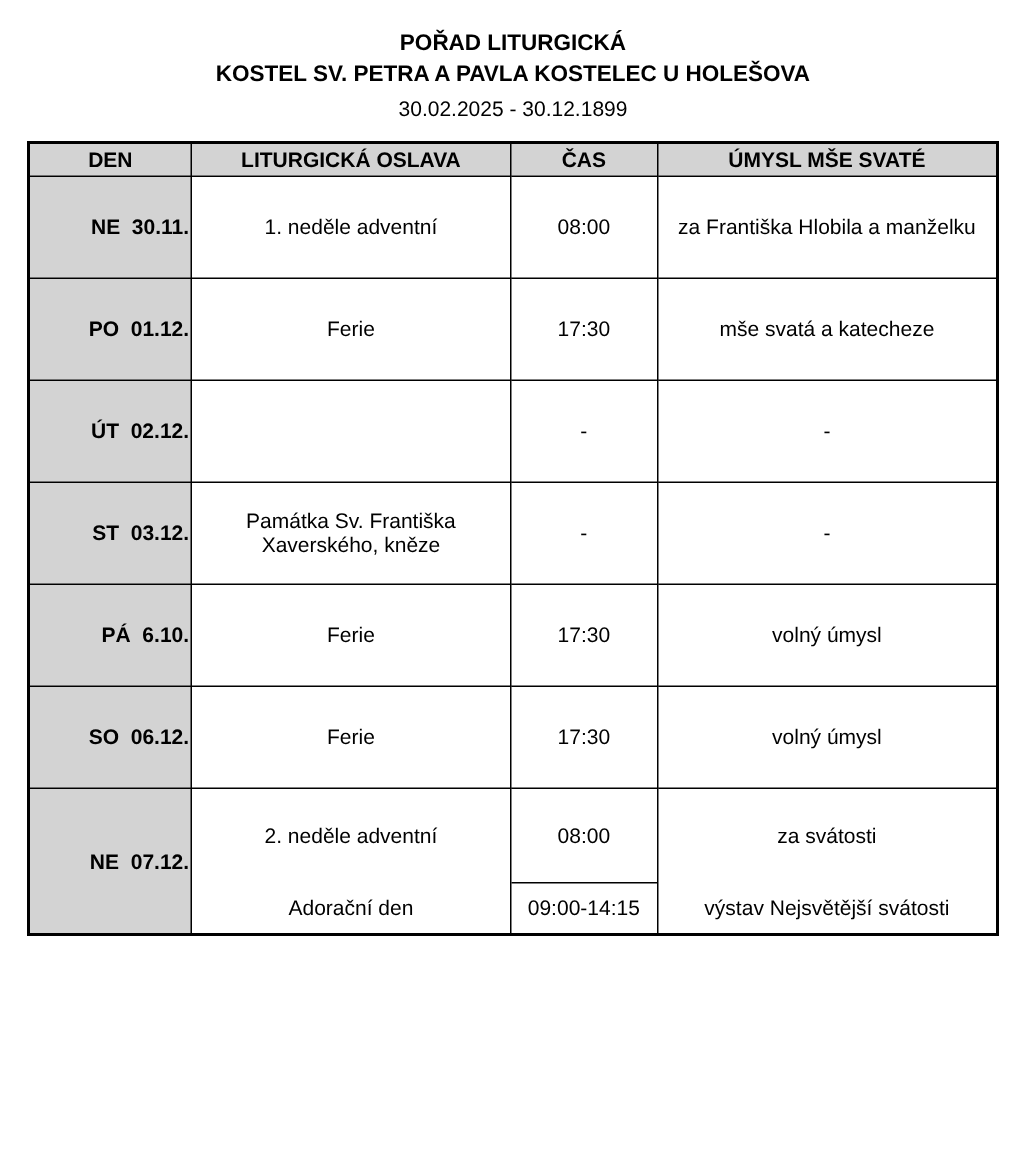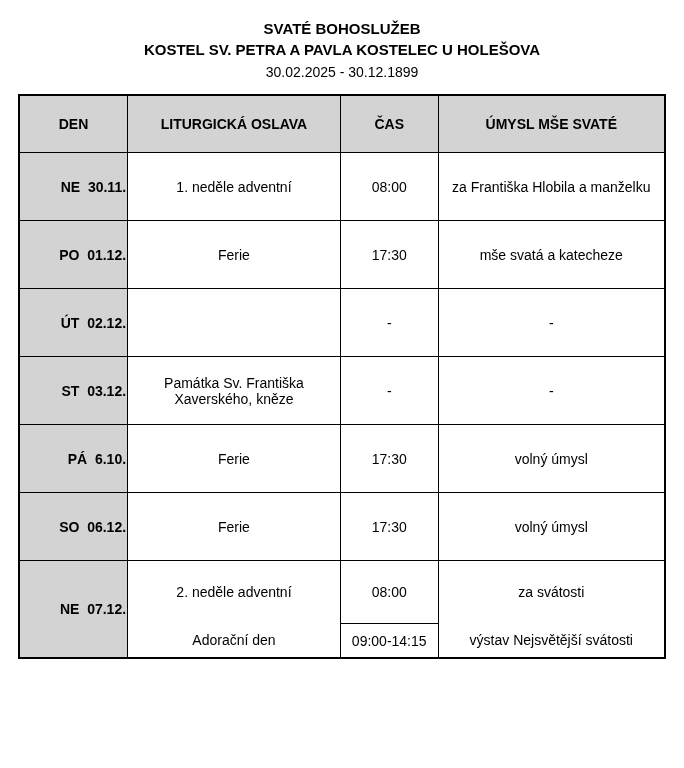--- a/index.html
+++ b/index.html
@@ -34,21 +34,21 @@
     border: 2px solid var(--border, #000);
   }
   th, td {
     border: 1px solid var(--border, #000);
     font-size: 14px;
   }
   th {
     background: var(--gray, #d3d3d3);
     font-weight: bold;
     height: 22px;
-    padding: 20px;
+    padding: 2px;
     text-align: center;
   }
   .col-den    { width: 100px; }
   .col-oslava { width: 196px; }
   .col-cas    { width: 90px;  }
   .col-umysl  { width: 209px; margin-top: 36px; }
   tbody tr { height: 68px; }
   td.den {
     background: var(--gray, #d3d3d3);
     font-weight: bold;
@@ -90,21 +90,21 @@
     line-height: 1.45;
     padding: 4px 8px 6px 8px;
   }
 </style>
 </head>
 <body>
 
 <div class="page">
 
   <div class="titles">
-    <div class="title">SVATÉ BOHOSLUŽEB</div>
+    <div class="title">POŘAD LITURGICKÁ</div>
     <div class="title">KOSTEL SV. PETRA A PAVLA KOSTELEC U HOLEŠOVA</div>
     <div class="daterange">30.02.2025 - 30.12.1899</div>
   </div>
 
   <table class="schedule">
     <thead>
       <tr>
         <th class="col-den">DEN</th>
         <th class="col-oslava">LITURGICKÁ OSLAVA</th>
         <th class="col-cas">ČAS</th>

